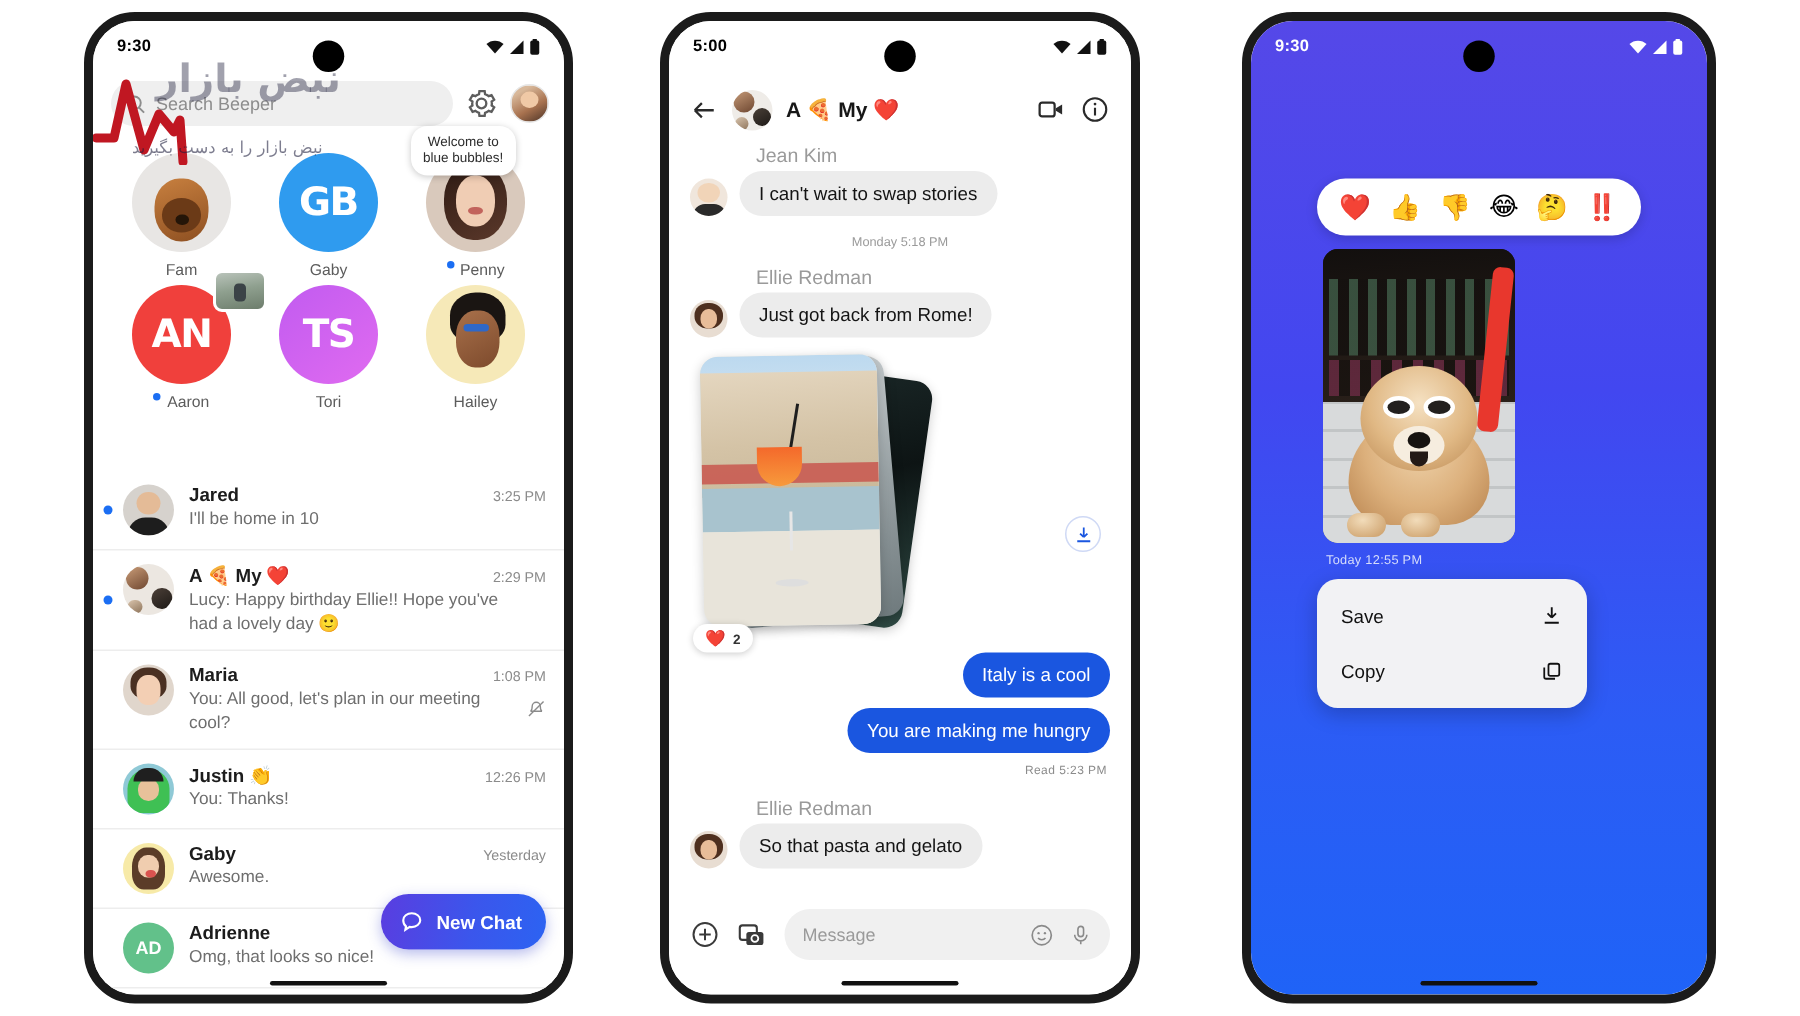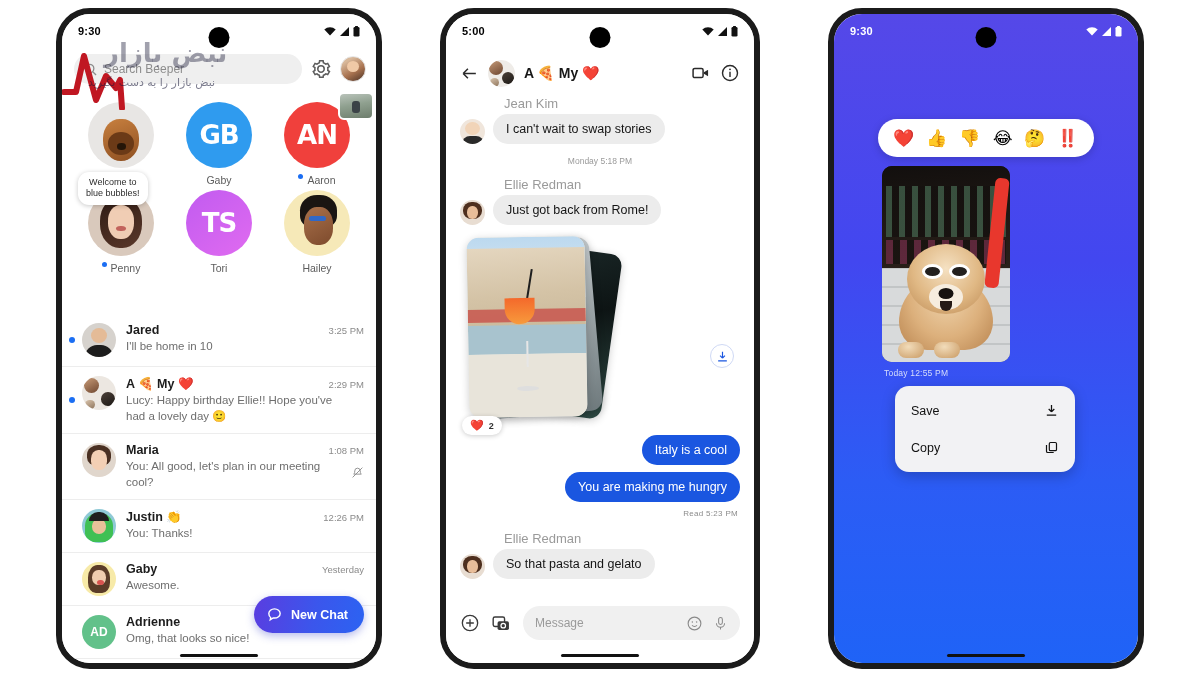--- a/index.html
+++ b/index.html
@@ -243,39 +243,39 @@
     width:12px; height:10px; border-radius:0 0 8px 8px; background:#241a16; }
   .p3-glasses { position:absolute; left:50%; transform:translateX(-50%); top:50%;
     width:48px; height:15px; display:flex; justify-content:space-between; }
   .p3-lens { width:21px; height:15px; border-radius:50%; background:#fff; border:2.5px solid #fff; position:relative; }
   .p3-lens::after { content:""; position:absolute; inset:1px; border-radius:50%; background:#23201e; }
   .p3-paw { position:absolute; bottom:2%; width:26px; height:16px; border-radius:13px;
     background: radial-gradient(ellipse at 40% 30%,#f2dcba,#c99a63); }
 
   .p3-stamp { position: absolute; left: 50px; top: 354px; font-size: 8.5px; color: #d6ddfb; letter-spacing: .2px; }
   .ctx-menu {
-    position: absolute; left: 61px; top: 372px; width: 180px;
+    position: absolute; left: 44px; top: 372px; width: 180px;
     background: #f2f2f4; border-radius: 14px; padding: 6px 0;
     box-shadow: 0 4px 14px rgba(0,0,0,.22);
   }
   .ctx-item {
     display: flex; align-items: center; justify-content: space-between;
     padding: 11px 16px; font-size: 12.5px; color: #111;
   }
 
   .watermark {
     position: absolute; left: 62px; top: 36px; z-index: 60; pointer-events: none;
     width: 170px; height: 62px;
   }
   .wm-text {
     position: absolute; left: 42px; top: 2px; font-size: 26px; font-weight: 700;
     color: rgba(30,30,60,.42); font-family: "DejaVu Sans", sans-serif; direction: rtl;
   }
   .wm-sub {
-    position: absolute; left: 26px; top: 40px; font-size: 11px;
+    position: absolute; left: 26px; top: 56px; font-size: 11px;
     color: rgba(30,30,60,.58); font-family: "DejaVu Sans", sans-serif; direction: rtl;
     white-space: nowrap;
   }
 </style>
 </head>
 <body>
 
 <div class="stage">
 
   <div class="phone" id="phone1">
@@ -325,39 +325,39 @@
         </div>
         <div class="story">
           <div class="story-circle" style="background:#2f9bef">
             <span class="mono">GB</span>
           </div>
           <div class="story-name">
               <span>Gaby</span>
             </div>
         </div>
         <div class="story">
-          <div class="badge-thumb"></div>
-          <div class="story-circle" style="background:#f0403c">
-            <span class="mono">AN</span>
-          </div>
-          <div class="story-name">
-            <span class="blue-dot"></span>
-            <span>Aaron</span>
-          </div>
-        </div>
-        <div class="story">
           <div class="tooltip">Welcome to<br>blue bubbles!</div>
           <div class="story-circle" style="background:#d9c9bc">
             <div style="position:absolute;left:18%;top:10%;width:64%;height:78%;border-radius:46%;background:linear-gradient(150deg,#2e1b14,#5b382a)"></div>
             <div style="position:absolute;left:30%;top:22%;width:40%;height:52%;border-radius:46%;background:#f0cdb4"></div>
             <div style="position:absolute;left:43%;top:54%;width:14%;height:8%;border-radius:50%;background:#c2635c"></div>
           </div>
           <div class="story-name">
             <span class="blue-dot"></span>
             <span>Penny</span>
+          </div>
+        </div>
+        <div class="story">
+          <div class="badge-thumb"></div>
+          <div class="story-circle" style="background:#f0403c">
+            <span class="mono">AN</span>
+          </div>
+          <div class="story-name">
+            <span class="blue-dot"></span>
+            <span>Aaron</span>
           </div>
         </div>
         <div class="story">
           <div class="story-circle" style="background:linear-gradient(140deg,#c15bf0,#e06bf0)">
             <span class="mono">TS</span>
           </div>
           <div class="story-name">
               <span>Tori</span>
             </div>
         </div>

